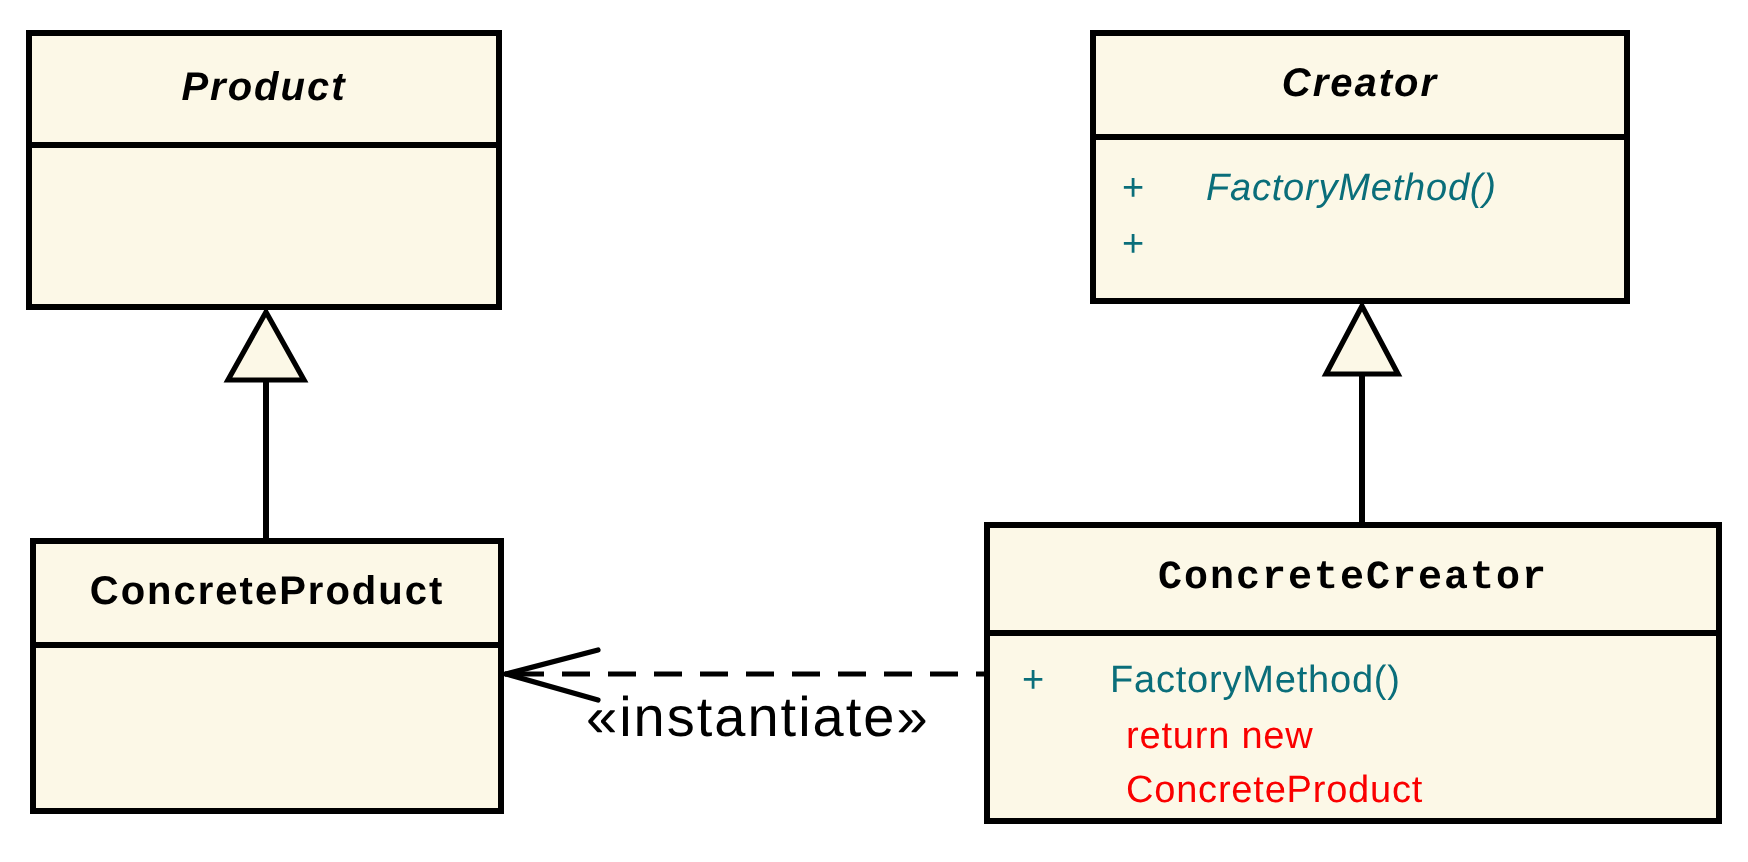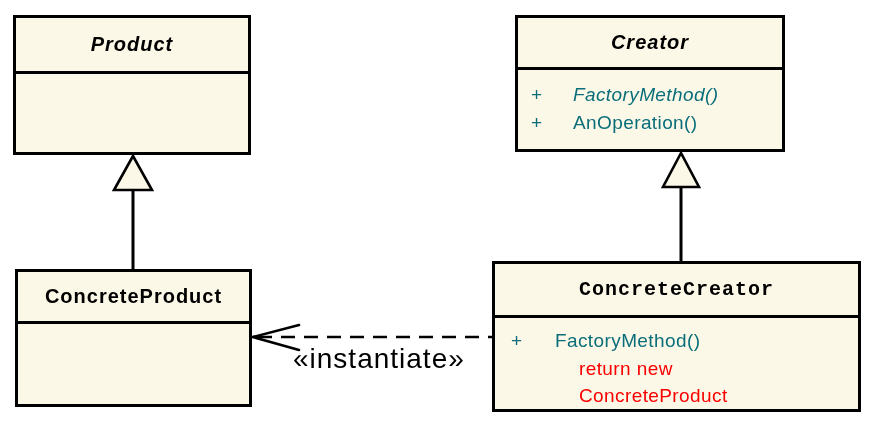--- a/index.html
+++ b/index.html
@@ -41,31 +41,31 @@
   .member-label.italic { font-style: italic; }
   .note-line {
     color: #fa0000;
     font-size: 19px;
     letter-spacing: 0.4px;
     line-height: 27px;
   }
   
   #product-box          { left: 13px;  top: 15px;  width: 238px; height: 140px; }
   #product-box .uml-title { height: 53px; }
-  #creator-box          { left: 515px; top: 15px;  width: 270px; height: 137px; }
+  #creator-box          { left: 545px; top: 15px;  width: 270px; height: 137px; }
   #creator-box .uml-title { height: 49px; }
   #creator-box .uml-body { padding: 11px 0 0 13px; }
   #creator-box .member-vis { width: 42px; }
   #concrete-product-box { left: 15px;  top: 269px; width: 237px; height: 138px; }
   #concrete-product-box .uml-title { height: 49px; }
   #concrete-creator-box { left: 492px; top: 261px; width: 369px; height: 151px; }
   #concrete-creator-box .uml-title { height: 51px; font-family: Liberation Mono, monospace; }
   #concrete-creator-box .uml-body { padding: 9px 0 0 16px; }
   #concrete-creator-box .member-vis { width: 44px; }
-  #concrete-creator-box .note-line { margin-left: 68px; }
+  #concrete-creator-box .note-line { margin-left: 52px; }
   .instantiate-label {
     position: absolute;
     left: 293px;
     top: 343px;
     font-size: 28px;
     letter-spacing: 1px;
     color: #000000;
     white-space: nowrap;
   }
   .arrow-layer {
@@ -87,21 +87,20 @@
 
   <div class="uml-box abstract" id="creator-box">
     <div class="uml-title">Creator</div>
     <div class="uml-body">
       <div class="member-row">
         <span class="member-vis">+</span>
         <span class="member-label italic">FactoryMethod()</span>
       </div>
       <div class="member-row">
         <span class="member-vis">+</span>
-        <span class="member-label">AnOperation()</span>
       </div>
     </div>
   </div>
 
   <div class="uml-box" id="concrete-product-box">
     <div class="uml-title">ConcreteProduct</div>
     <div class="uml-body"></div>
   </div>
 
   <div class="uml-box" id="concrete-creator-box">

